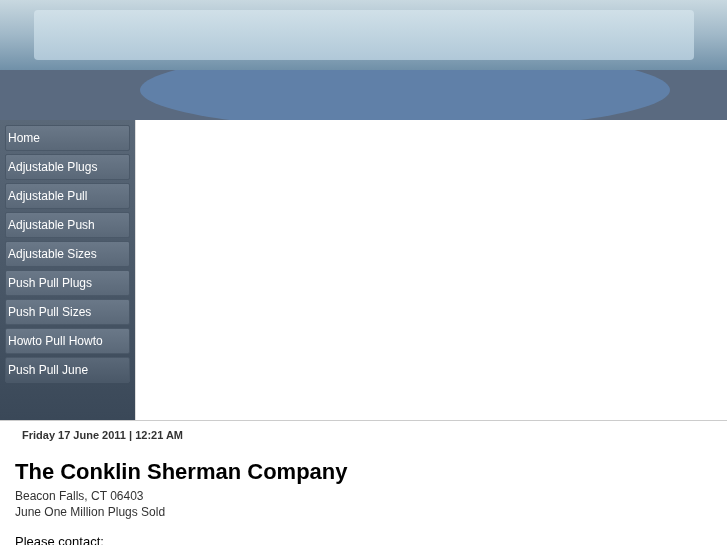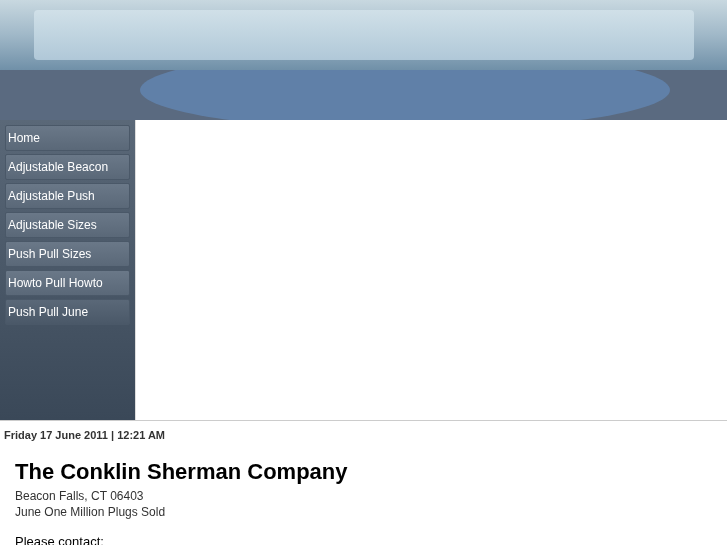--- a/index.html
+++ b/index.html
@@ -90,21 +90,21 @@
       background: #fff;
       min-height: 300px;
       border-left: 1px solid #ddd;
     }
 
     
     .timestamp {
       font-size: 11px;
       color: #333;
       font-weight: bold;
-      padding: 8px 4px;
+      padding: 8px 22px;
       border-top: 1px solid #ccc;
       background: #fff;
     }
 
     
     .footer-content {
       padding: 10px 15px;
       background: #fff;
     }
 
@@ -140,23 +140,25 @@
 </div>
 
 <div class="arc-container">
   <div class="arc-inner"></div>
 </div>
 
 <div class="main-layout">
 
   <div class="sidebar">
     <a class="nav-item">Home</a>
-    <a class="nav-item">Adjustable Beacon</a>
+    <a class="nav-item">Adjustable Plugs</a>
+    <a class="nav-item">Adjustable Pull</a>
     <a class="nav-item">Adjustable Push</a>
     <a class="nav-item">Adjustable Sizes</a>
+    <a class="nav-item">Push Pull Plugs</a>
     <a class="nav-item">Push Pull Sizes</a>
     <a class="nav-item">Howto Pull Howto</a>
     <a class="nav-item active">Push Pull June</a>
   </div>
 
   <div class="content-area">
   </div>
 
 </div>
 

